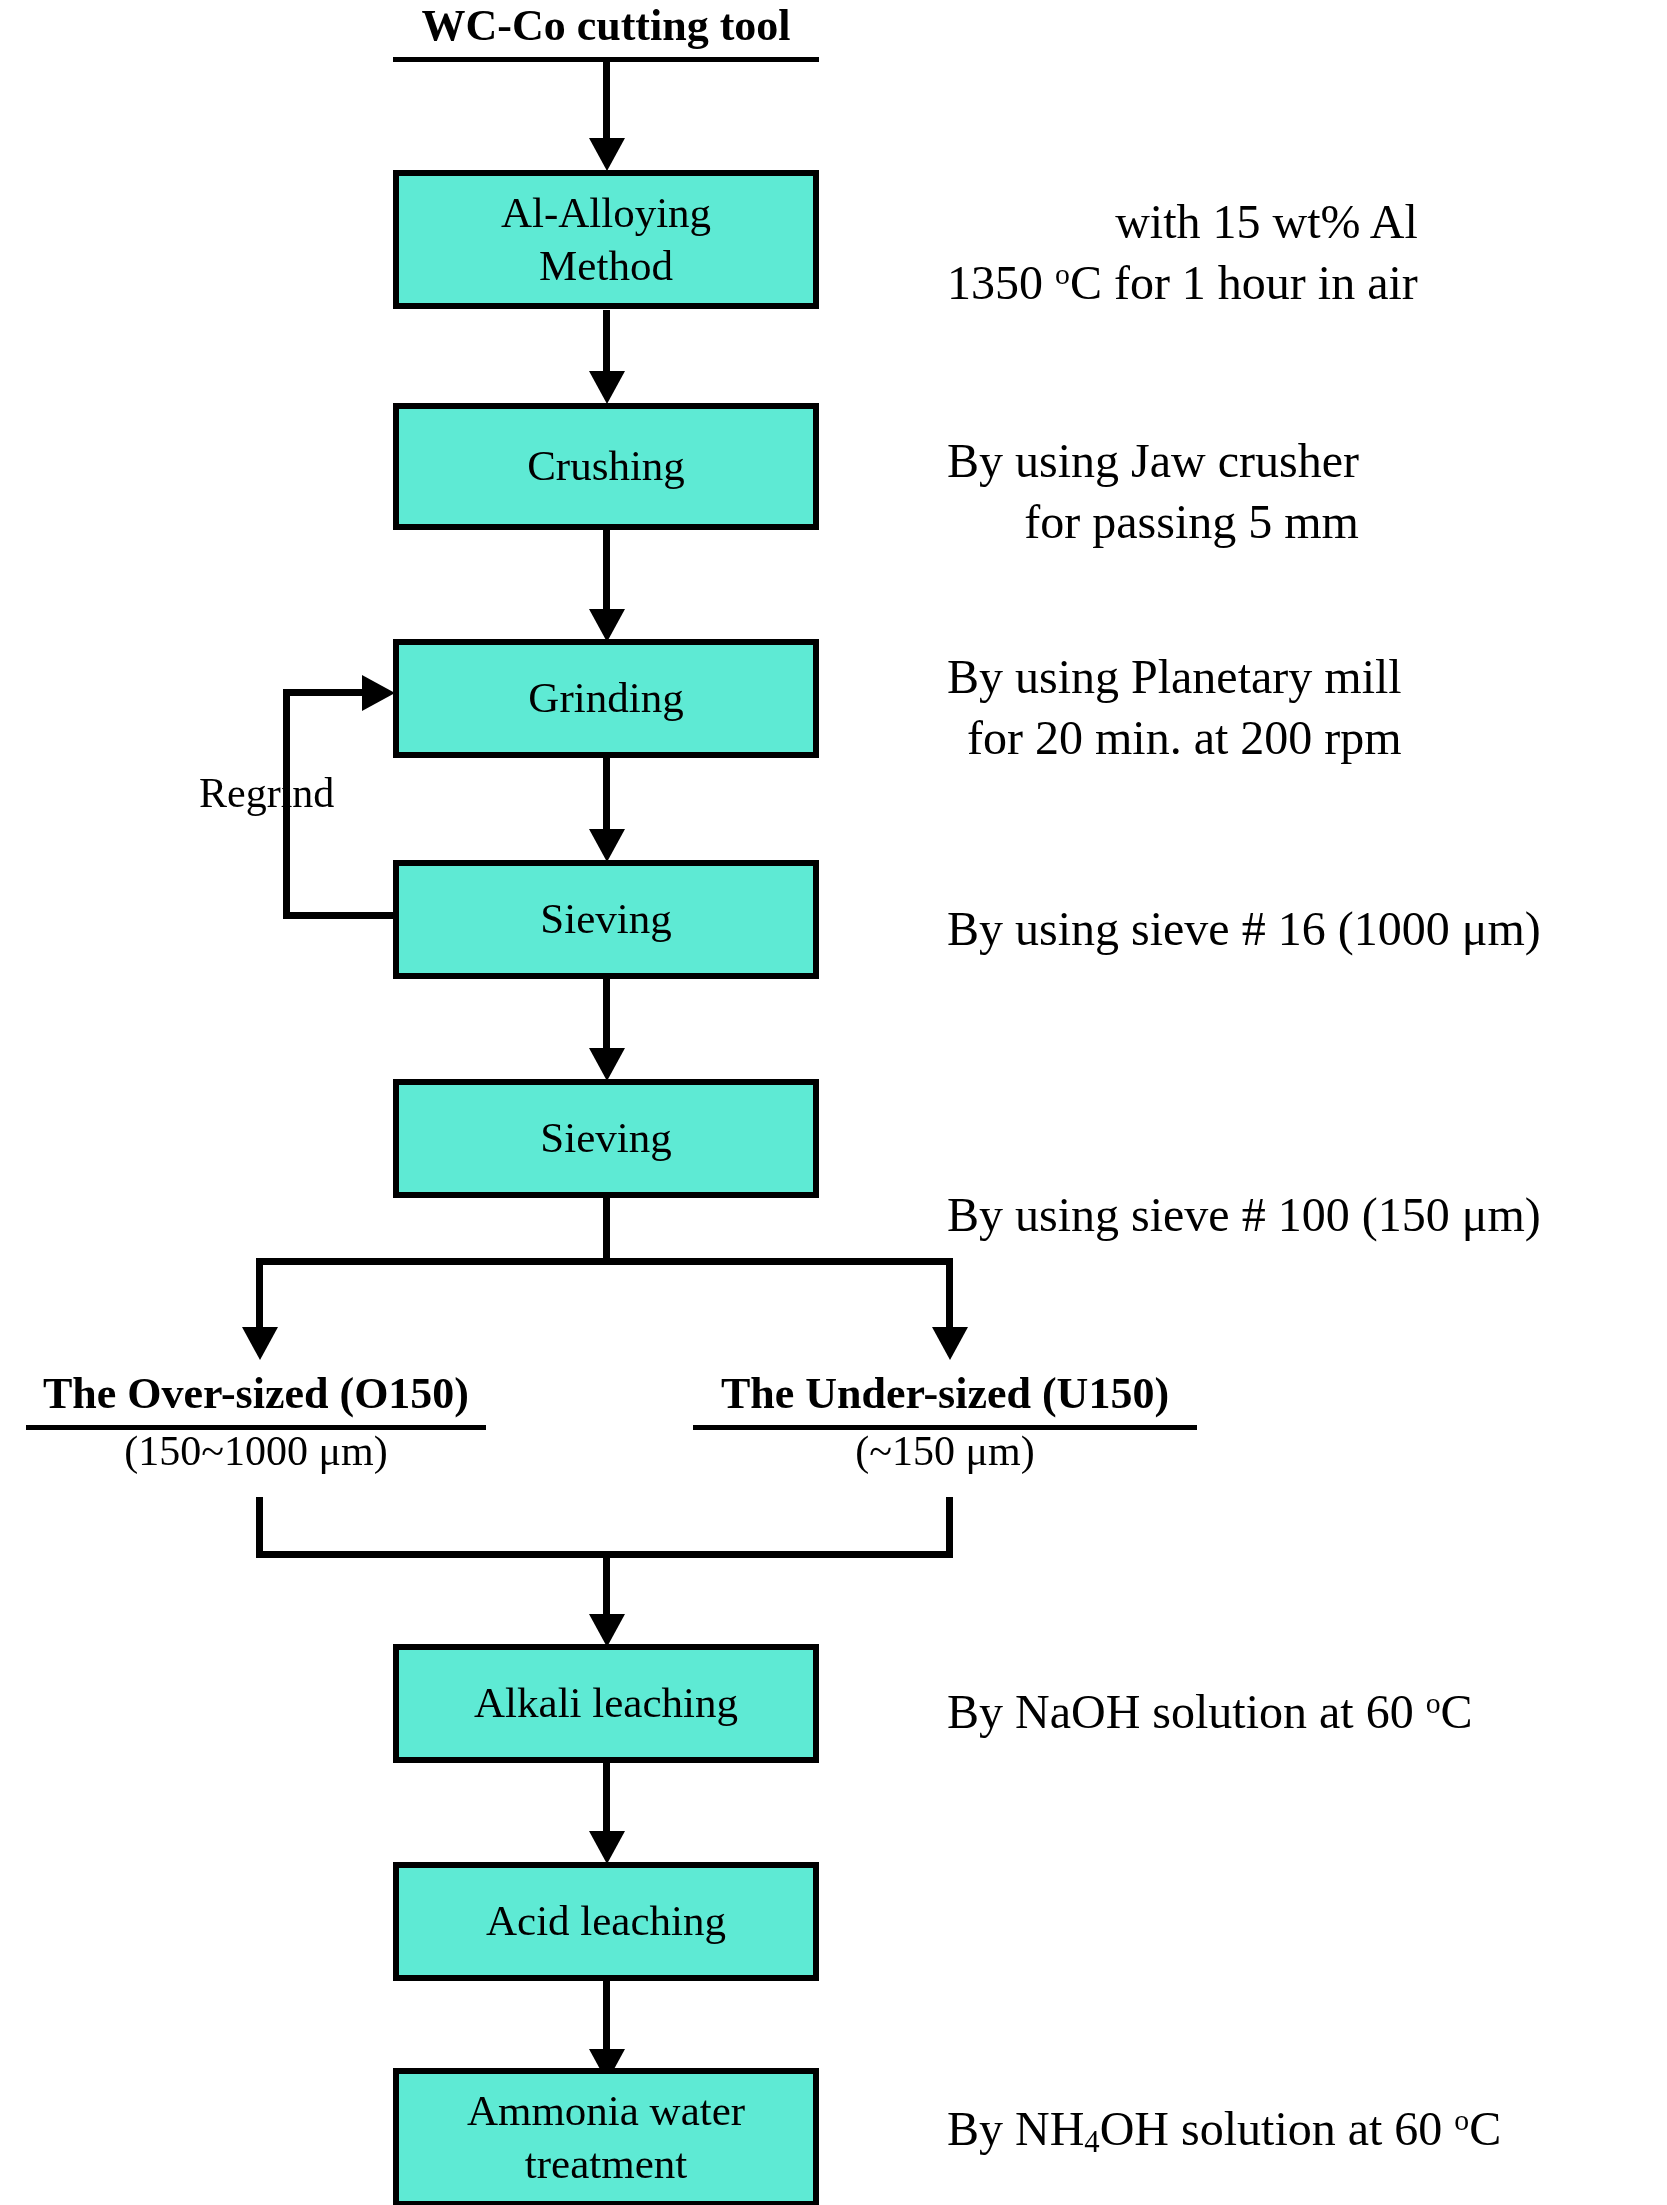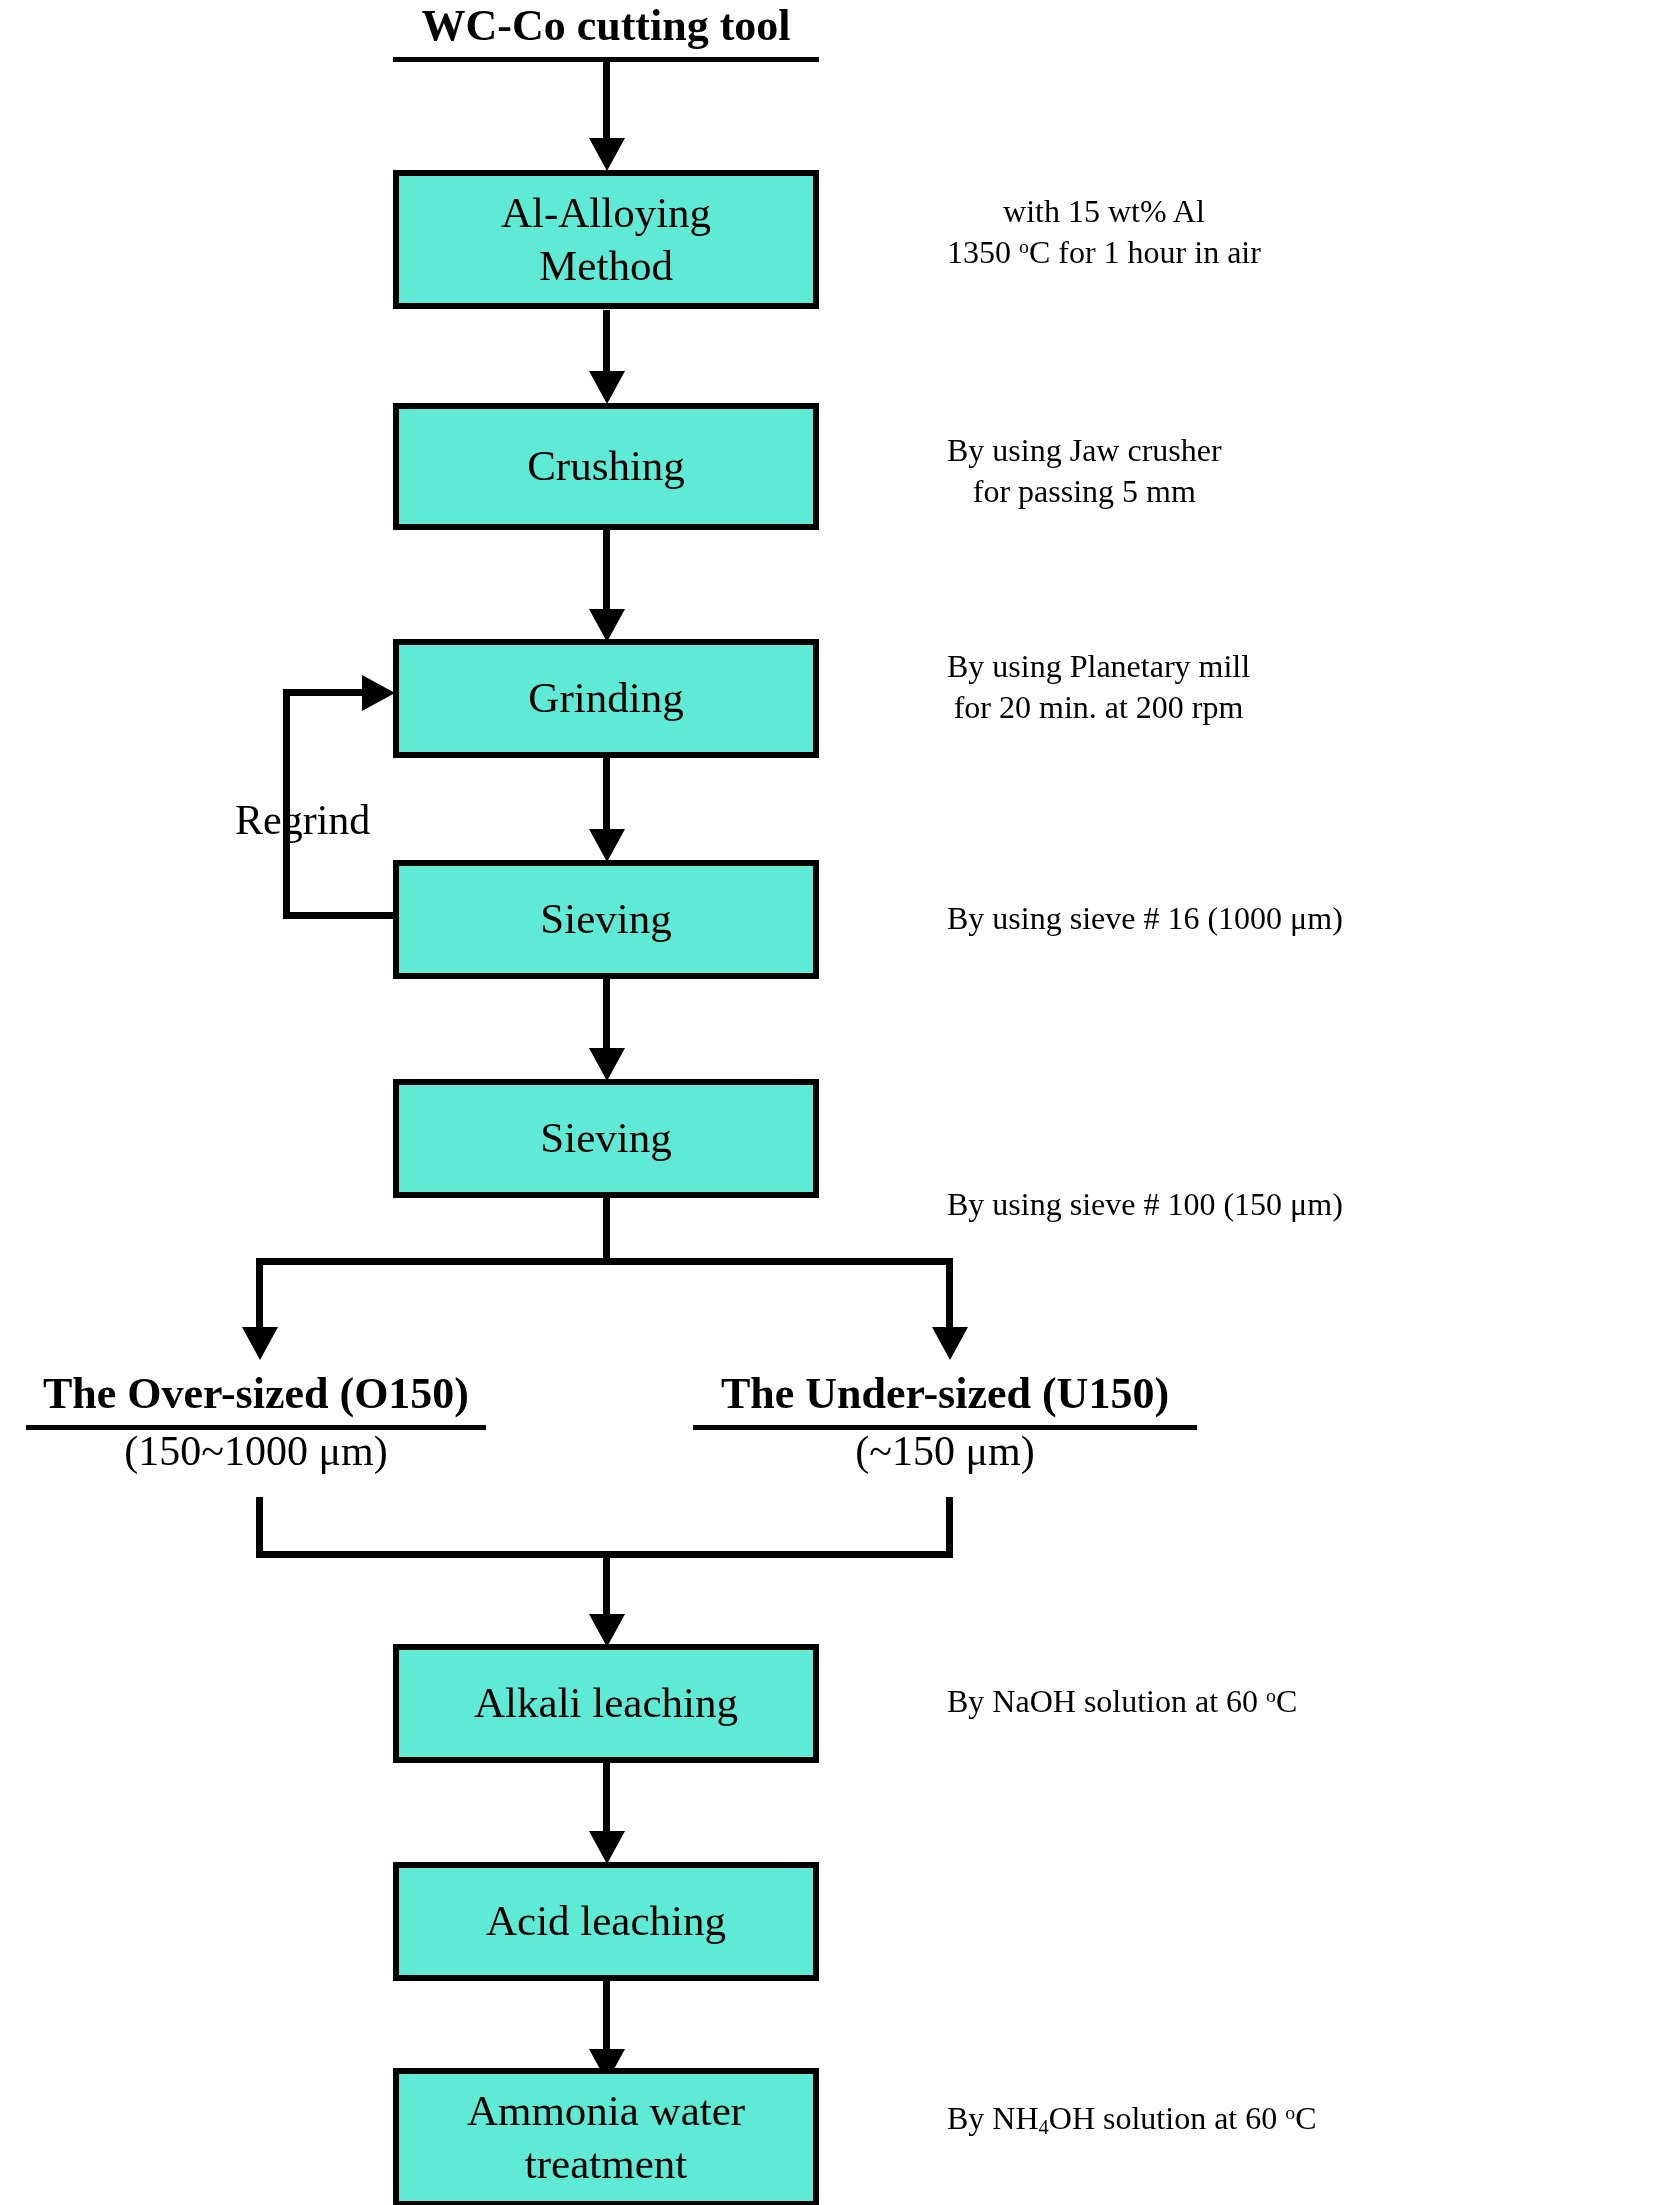--- a/index.html
+++ b/index.html
@@ -29,24 +29,24 @@
     justify-content: center;
     line-height: 1.22;
     text-align: center;
     font-size: 43px;
   }
   .pbox .ln { display: block; white-space: nowrap; }
 
   
   .note {
     position: absolute;
-    font-size: 32px;
+    font-size: 48px;
     line-height: 1.28;
     white-space: nowrap;
-    text-align: center;
+    text-align: right;
   }
   .note .ln { display: block; }
 
   
   .hdg {
     position: absolute;
     font-weight: bold;
     font-size: 44px;
     white-space: nowrap;
     text-align: center;
@@ -126,21 +126,21 @@
     <span class="ln">By using Planetary mill</span>
     <span class="ln">for 20 min.  at 200 rpm</span>
   </div>
 
   <div class="hline" style="left:283px; top:912px; width:113px;"></div>
 
   <div class="vline" style="left:283px; top:689px; height:229px;"></div>
 
   <div class="hline" style="left:283px; top:689px; width:82px;"></div>
   <div class="arrowright" style="left:362px; top:675px;"></div>
-  <div class="sidelabel" style="left:199px; top:796px;margin-left:36px;">Regrind</div>
+  <div class="sidelabel" style="left:199px; top:769px;">Regrind</div>
 
   <div class="vline" style="left:603px; top:758px; height:74px;"></div>
   <div class="arrowdown" style="left:589px; top:829px;"></div>
 
   <div class="pbox" style="left:393px; top:860px; width:426px; height:119px;">
     <span class="ln">Sieving</span>
   </div>
   <div class="note" style="left:947px; top:898px;">
     <span class="ln">By using sieve # 16   (1000 μm)</span>
   </div>

